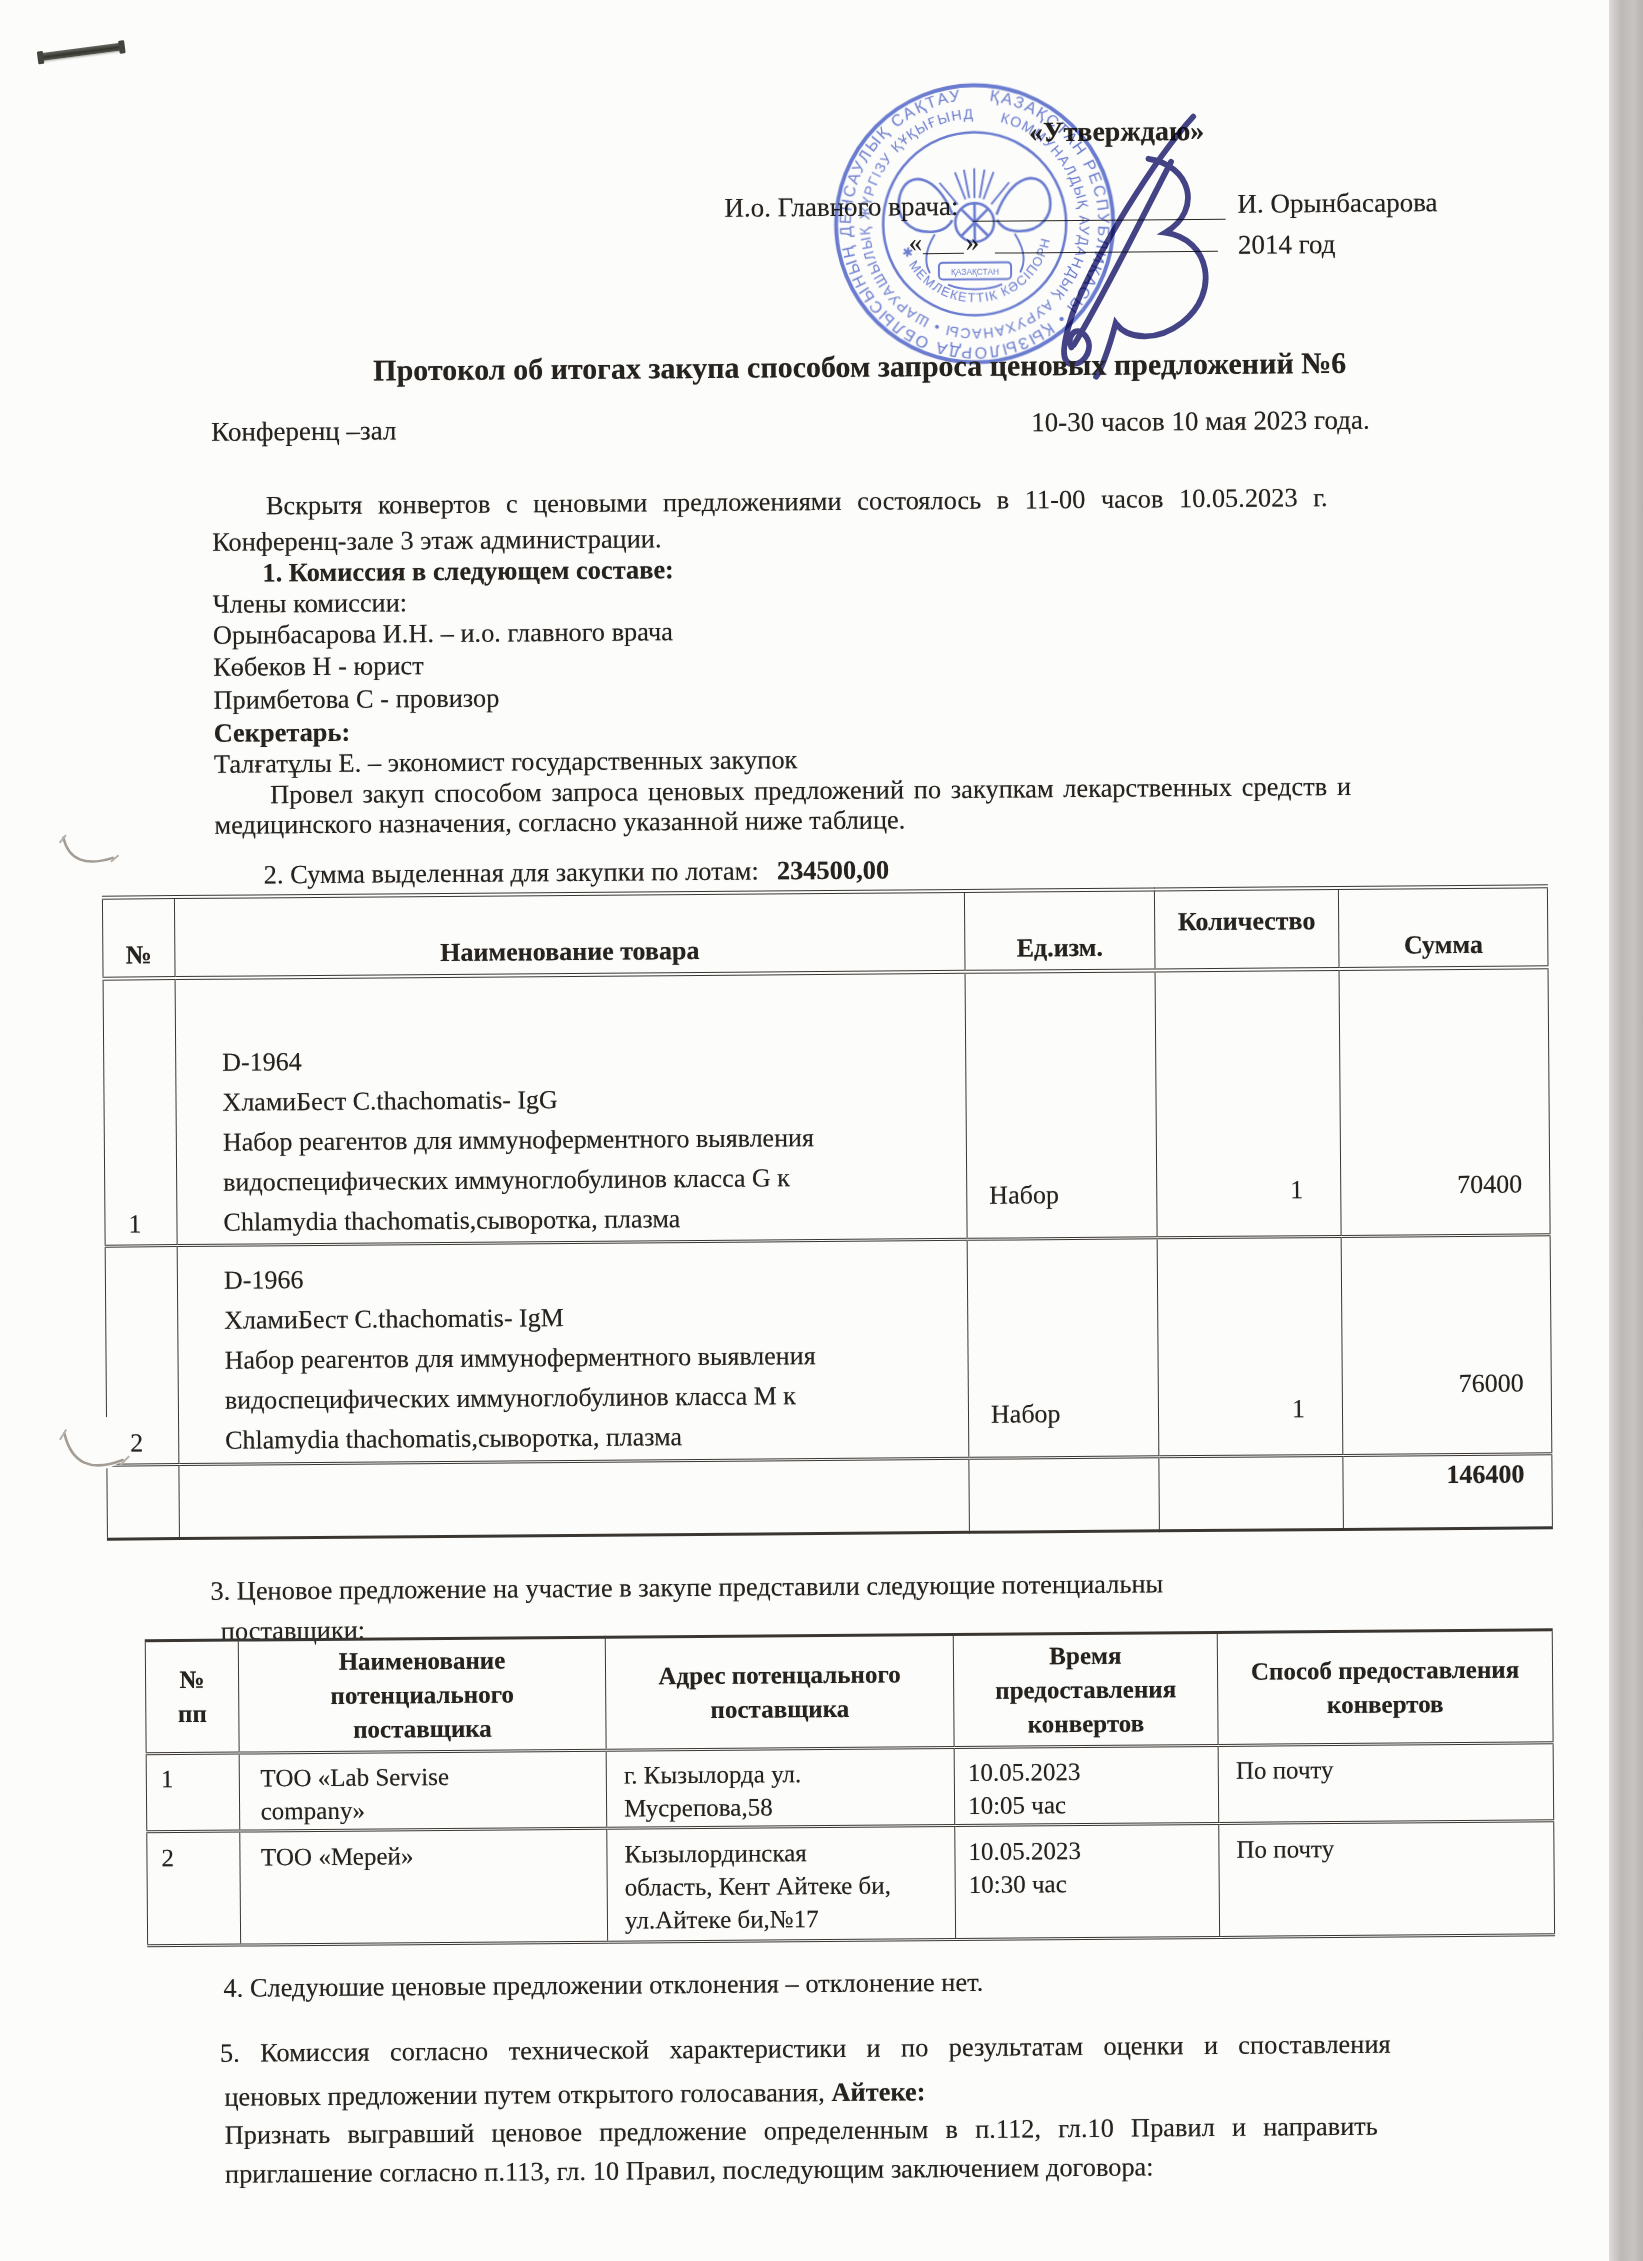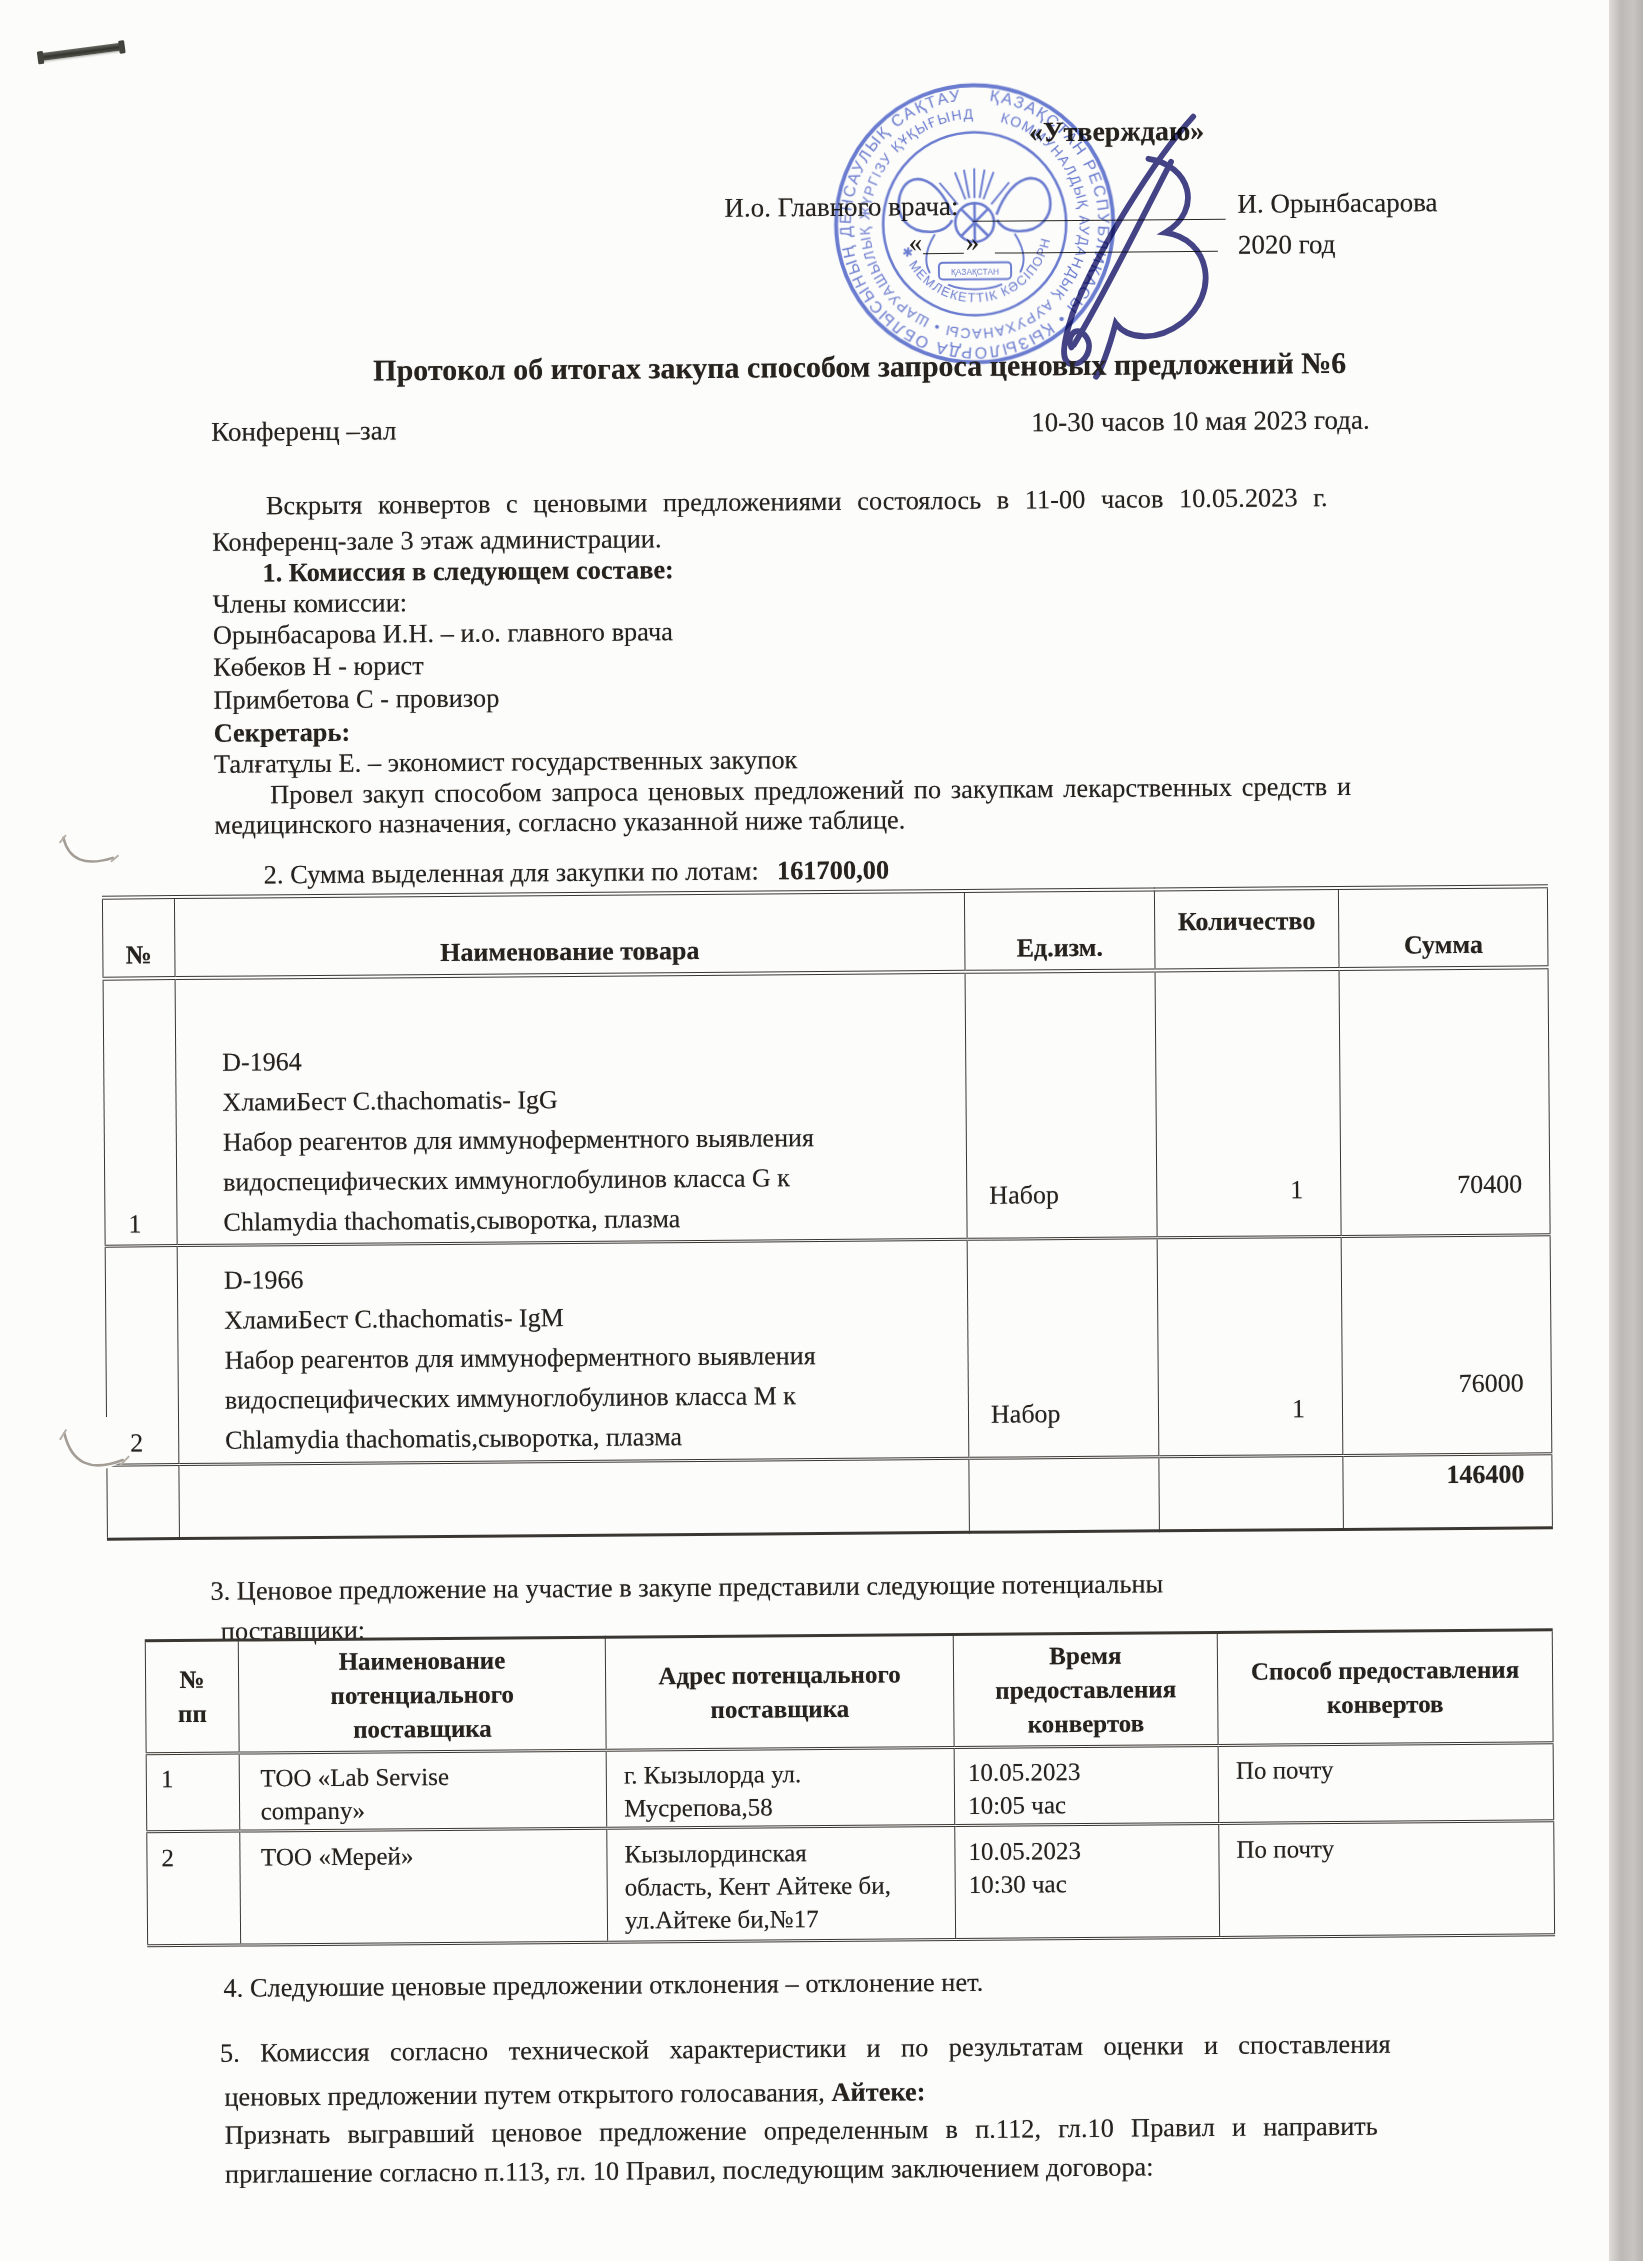--- a/index.html
+++ b/index.html
@@ -72,21 +72,21 @@
     </div>
 
     <div class="abs t b" style="left:1035px;top:118px;font-size:28px;">«Утверждаю»</div>
     <div class="abs t" style="left:730px;top:191px;font-size:27px;">И.о. Главного врача:</div>
     <div class="abs underline" style="left:978px;top:222px;width:253px;"></div>
     <div class="abs t" style="left:1243px;top:191px;font-size:27px;">И. Орынбасарова</div>
     <div class="abs t" style="left:914px;top:227px;font-size:27px;">«</div>
     <div class="abs t" style="left:971px;top:227px;font-size:27px;">»</div>
     <div class="abs underline" style="left:928px;top:254px;width:41px;"></div>
     <div class="abs underline" style="left:1000px;top:254px;width:223px;"></div>
-    <div class="abs t" style="left:1243px;top:232px;font-size:27px;">2020 год</div>
+    <div class="abs t" style="left:1243px;top:232px;font-size:27px;">2014 год</div>
 
     <svg class="abs inkblue" style="left:835px;top:80px;" width="290" height="290" viewBox="-225 -225 450 450" opacity="0.82">
       <defs>
         <path id="rO" d="M 0,-192 A 192,192 0 1,1 -0.1,-192" fill="none"></path>
         <path id="rM" d="M 0,-163 A 163,163 0 1,1 -0.1,-163" fill="none"></path>
         <path id="rI" d="M -118,18 A 119,119 0 0,0 118,18" fill="none"></path>
         <filter id="soft">
             <feGaussianBlur stdDeviation="0.7"></feGaussianBlur>
           </filter>
       </defs>
@@ -144,21 +144,21 @@
     <div class="abs t" style="left:215px;top:614px;">Орынбасарова И.Н. – и.о. главного врача</div>
     <div class="abs t" style="left:215px;top:646px;">Көбеков Н  - юрист</div>
     <div class="abs t" style="left:215px;top:679px;">Примбетова С  -  провизор</div>
     <div class="abs t b" style="left:215px;top:712px;">Секретарь:</div>
     <div class="abs t" style="left:215px;top:743px;">Талғатұлы Е. – экономист  государственных закупок</div>
     <div class="abs t" style="left:271px;top:774px;word-spacing:.12em;">Провел закуп способом запроса ценовых предложений по закупкам лекарственных средств и</div>
     <div class="abs t" style="left:215px;top:804px;">медицинского  назначения, согласно указанной ниже таблице.</div>
 
     <div class="abs t" style="left:264px;top:854px;">
       <span>2.  Сумма выделенная для закупки по лотам:</span>
-      <span class="b" style="padding-left:11.6px;">161700,00</span>
+      <span class="b" style="padding-left:11.6px;">234500,00</span>
     </div>
 
     <table class="doc" id="lots">
       <colgroup>
           <col style="width:72px">
           <col style="width:790px">
           <col style="width:190px">
           <col style="width:184px">
           <col style="width:209px">
         </colgroup>

